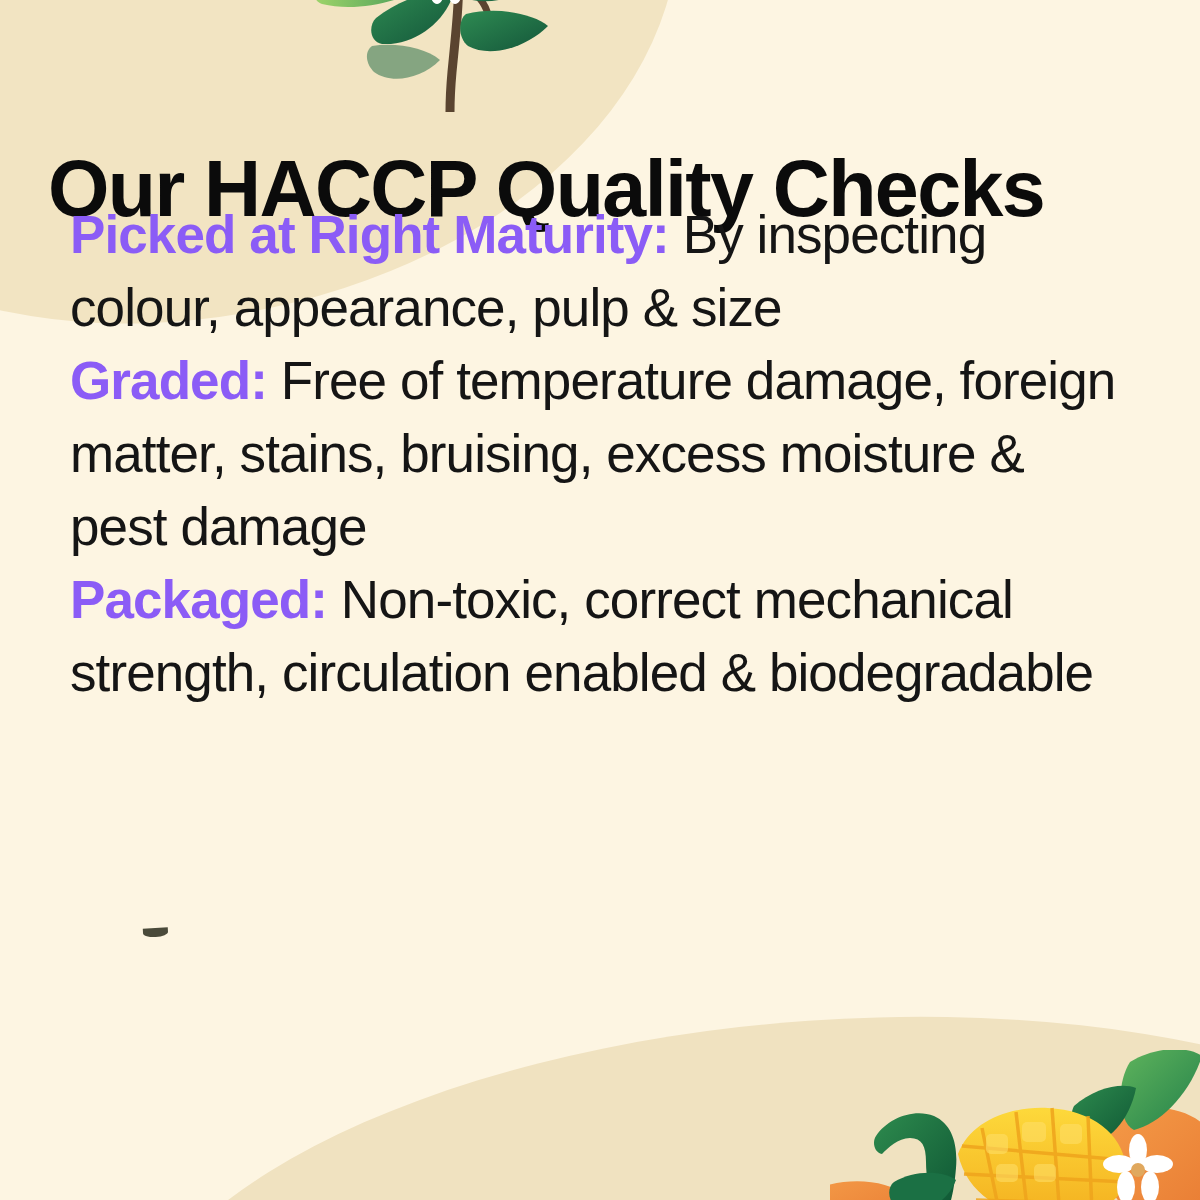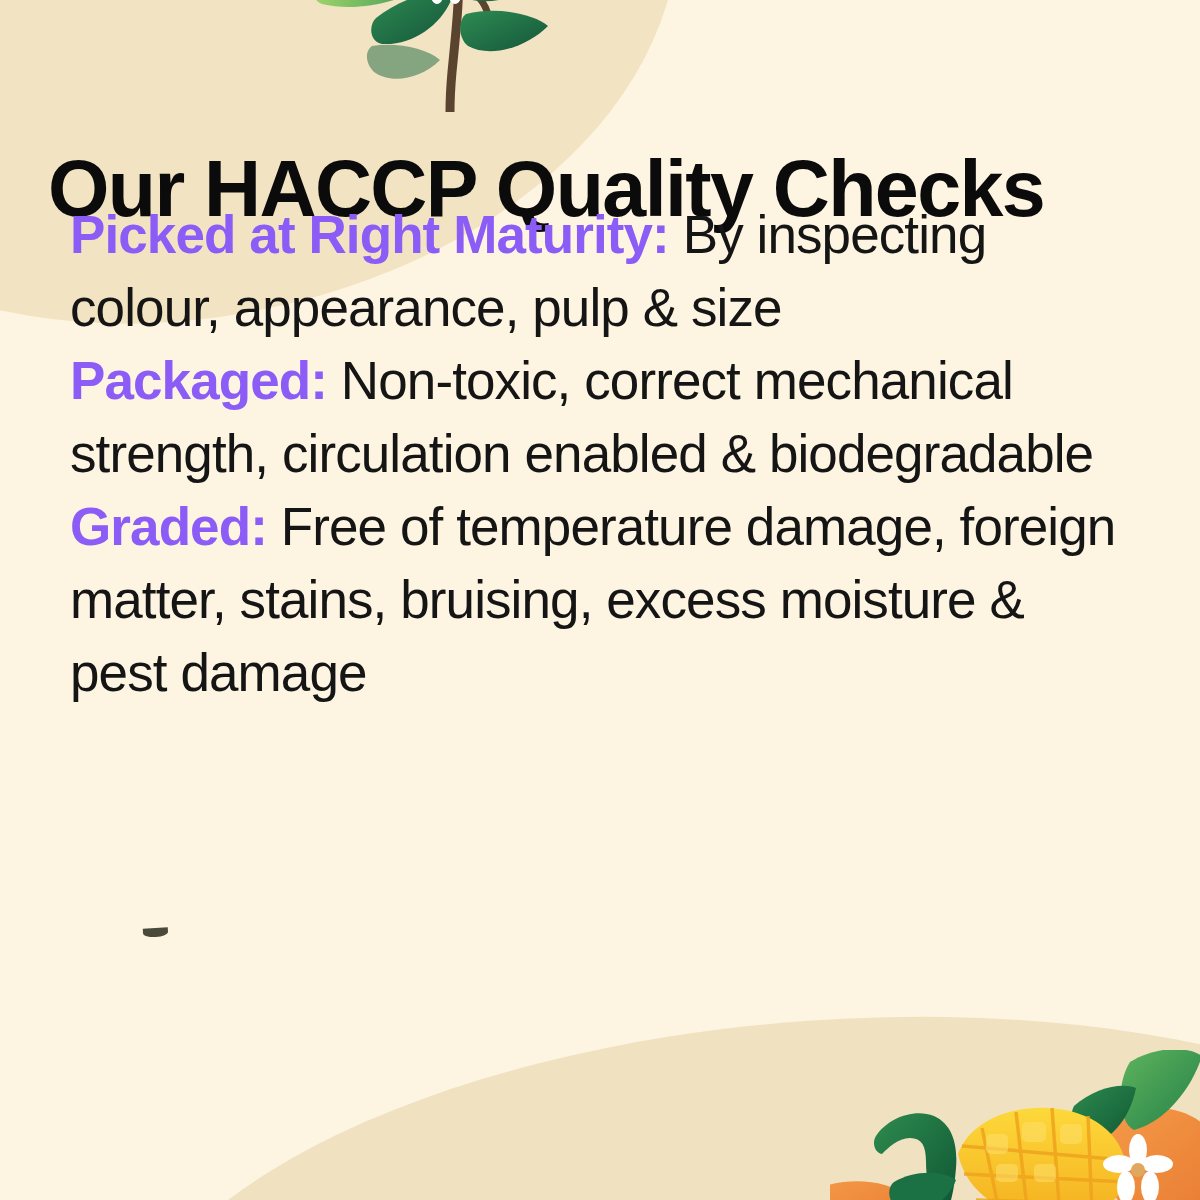--- a/index.html
+++ b/index.html
@@ -179,24 +179,24 @@
 
   <div id="content">
 
     <h1 id="page-title">Our HACCP Quality Checks</h1>
 
     <ul id="checks-list">
       <li class="check-item">
         <span class="check-label">Picked at Right Maturity:</span><span class="check-desc"> By inspecting colour, appearance, pulp &amp; size</span>
       </li>
       <li class="check-item">
-        <span class="check-label">Packaged:</span><span class="check-desc"> Non-toxic, correct mechanical strength, circulation enabled &amp; biodegradable</span>
+        <span class="check-label">Graded:</span><span class="check-desc"> Free of temperature damage, foreign matter, stains, bruising, excess moisture &amp; pest damage</span>
       </li>
       <li class="check-item">
-        <span class="check-label">Graded:</span><span class="check-desc"> Free of temperature damage, foreign matter, stains, bruising, excess moisture &amp; pest damage</span>
+        <span class="check-label">Packaged:</span><span class="check-desc"> Non-toxic, correct mechanical strength, circulation enabled &amp; biodegradable</span>
       </li>
     </ul>
 
     <div id="speck-artifact"></div>
   </div>
 
   <div id="bottom-mango-illustration">
     <svg class="illus-svg" viewBox="0 0 380 160" xmlns="http://www.w3.org/2000/svg">
       <defs>
         <linearGradient id="cubeGrad" x1="0" y1="0" x2="0" y2="1">

